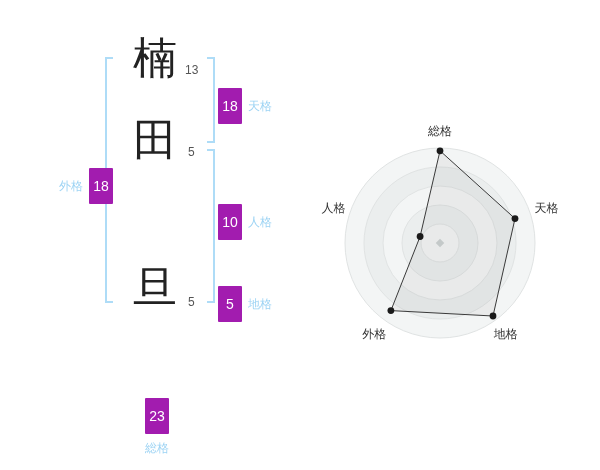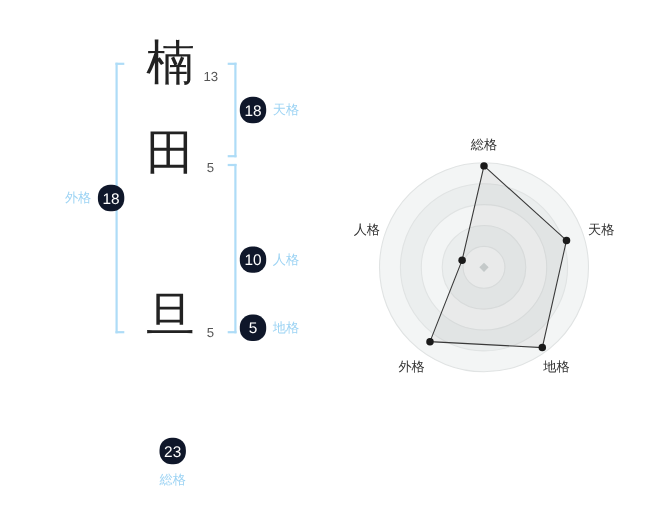--- a/index.html
+++ b/index.html
@@ -11,22 +11,22 @@
   .strokes{position:absolute;font-size:12px;color:#555;}
   .bracket{position:absolute;width:8px;box-sizing:border-box;}
   .bracket.left{
     border-left:2px solid #aedcf7;border-top:2px solid #aedcf7;border-bottom:2px solid #aedcf7;
   }
   .bracket.right{
     border-right:2px solid #aedcf7;border-top:2px solid #aedcf7;border-bottom:2px solid #aedcf7;
   }
   .score-row{position:absolute;display:flex;align-items:center;gap:6px;}
   .chip{
-    width:24px;height:24px;display:flex;align-items:center;justify-content:center;
-    background:#0f172a;color:#ffffff;font-size:14px;border-radius:11px;flex:0 0 auto;
+    width:24px;height:36px;display:flex;align-items:center;justify-content:center;
+    background:#a21caf;color:#ffffff;font-size:14px;border-radius:1px;flex:0 0 auto;
   }
   .score-label{color:#9ed4f4;font-size:12px;white-space:nowrap;}
   #radar-svg{position:absolute;left:295px;top:120px;}
 </style>
 </head>
 <body>
 
 <div class="stage">
 
   <div class="bracket left" style="left:105px;top:57px;height:246px;"></div>
@@ -40,21 +40,21 @@
   <div class="strokes" style="left:188px;top:145px;">5</div>
 
   <div class="kanji" style="left:133px;top:266px;">旦</div>
   <div class="strokes" style="left:188px;top:295px;">5</div>
 
   <div class="score-row" style="left:218px;top:88px;">
     <span class="chip">18</span>
     <span class="score-label">天格</span>
   </div>
 
-  <div class="score-row" style="left:218px;top:204px;margin-top:20px;">
+  <div class="score-row" style="left:218px;top:204px;">
     <span class="chip">10</span>
     <span class="score-label">人格</span>
   </div>
 
   <div class="score-row" style="left:218px;top:286px;">
     <span class="chip">5</span>
     <span class="score-label">地格</span>
   </div>
 
   <div class="score-row" style="left:59px;top:168px;">

